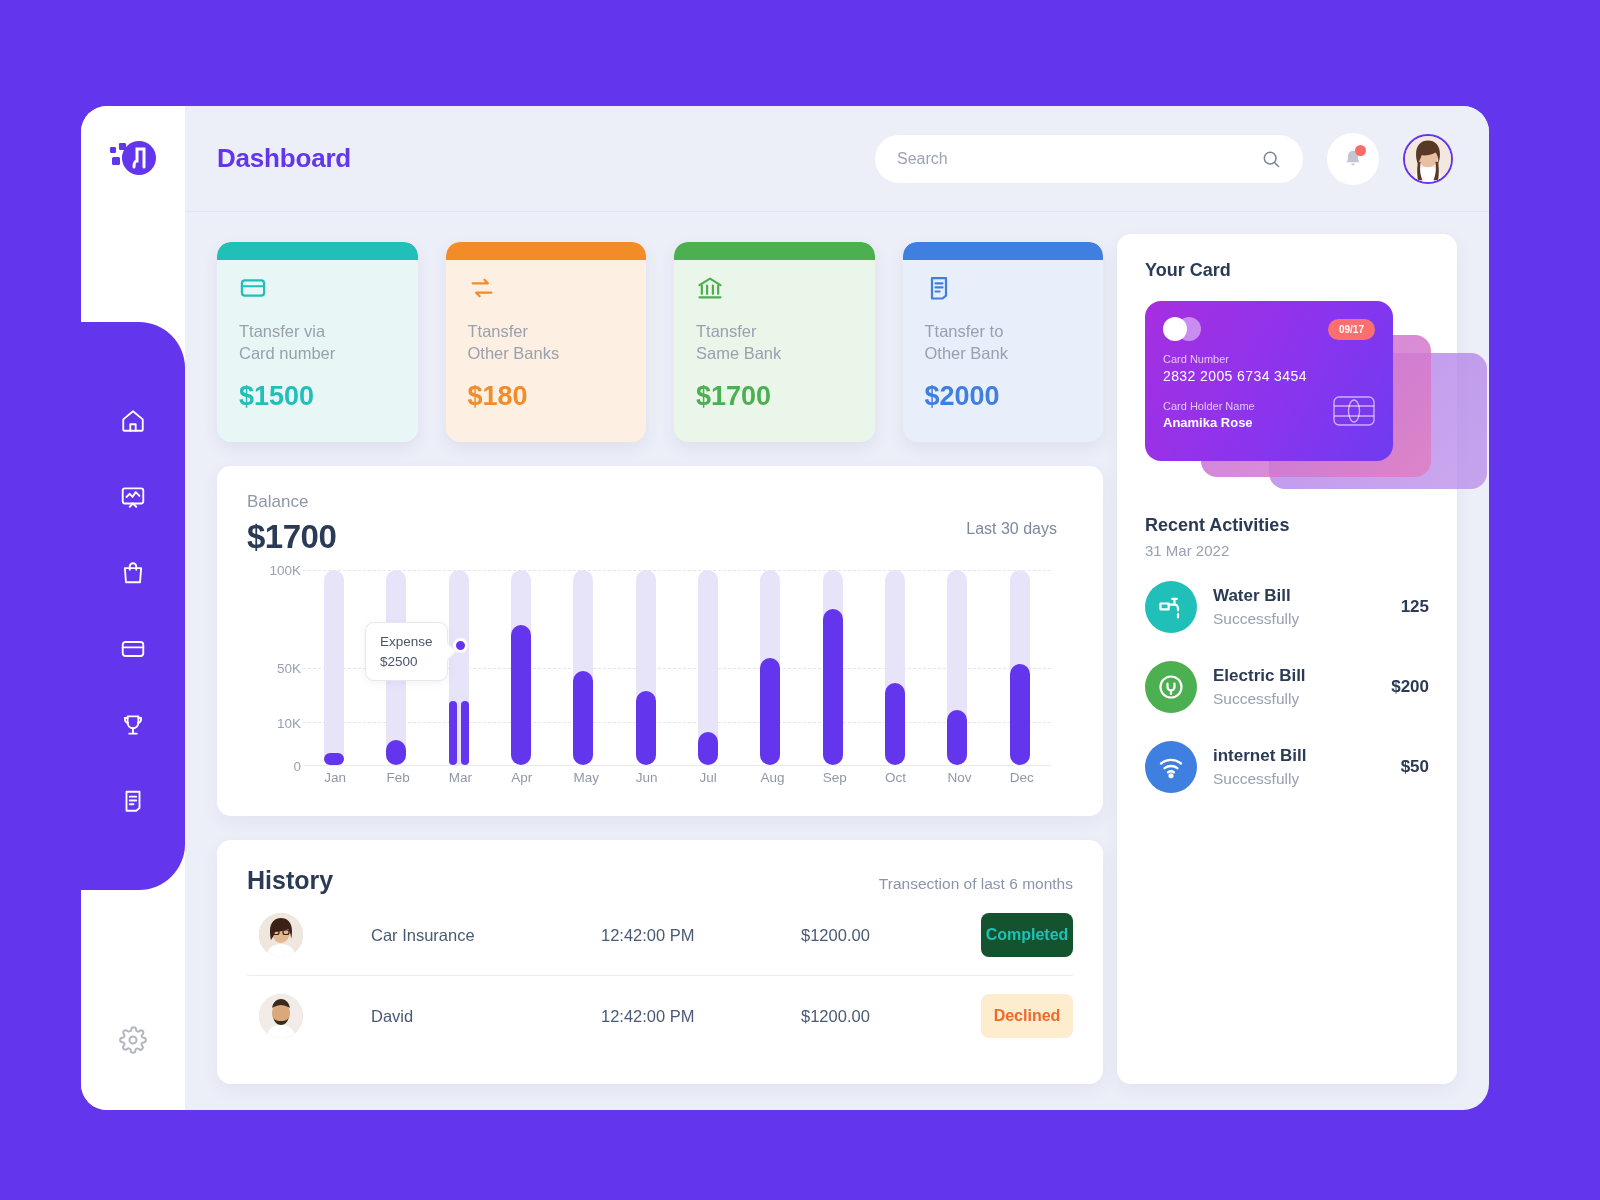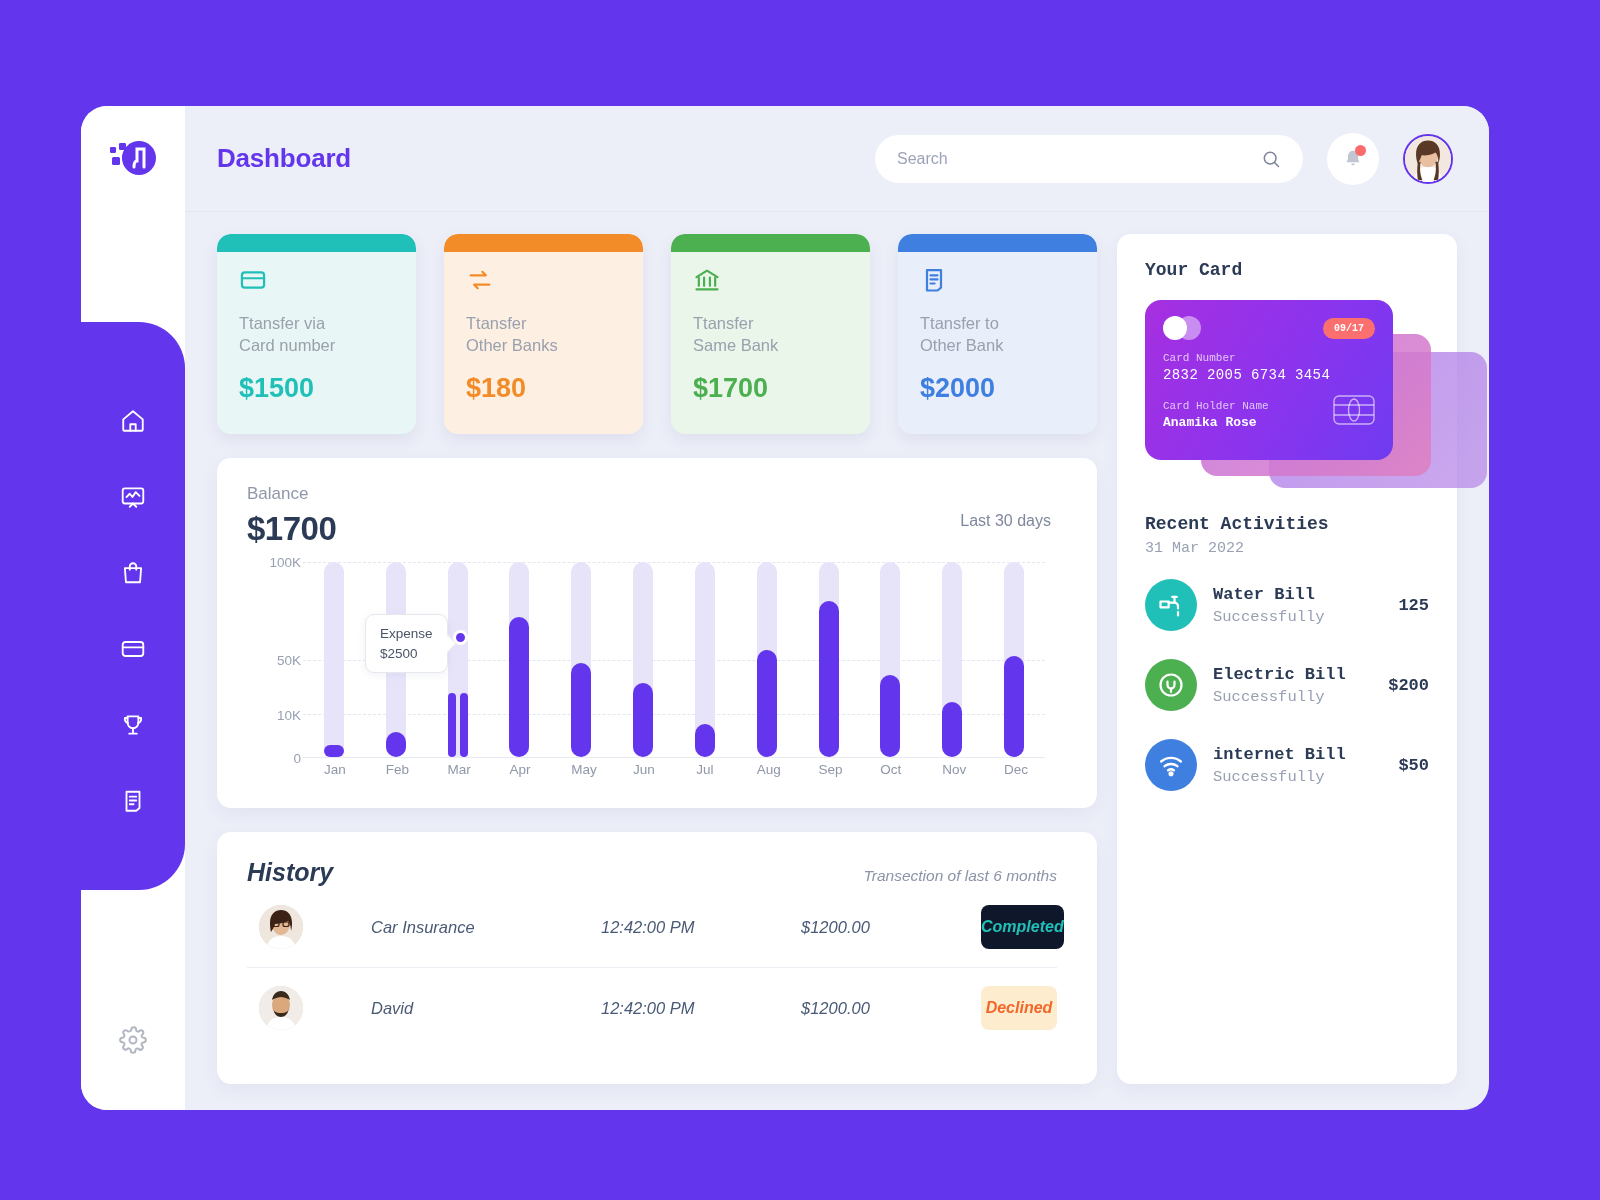--- a/index.html
+++ b/index.html
@@ -118,33 +118,34 @@
   .avatar svg { width: 100%; height: 100%; display: block; }
 
   .content {
     flex: 1;
     display: flex;
     gap: 0;
     padding: 22px 32px 26px 32px;
     overflow: hidden;
   }
   .col-left { flex: 1; min-width: 0; display: flex; flex-direction: column; gap: 24px; }
-  .col-right { flex: 0 0 340px; margin-left: 20px; font-family: Liberation Mono, monospace; }
+  .col-right { flex: 0 0 340px; margin-left: 14px; }
 
   
   .stat-row { display: flex; gap: 28px; }
   .stat-card {
     flex: 1;
     height: 200px;
     border-radius: 14px;
     box-shadow: 0 6px 16px rgba(60,70,120,0.08);
     overflow: hidden;
     position: relative;
     padding: 26px 22px 0 22px;
     cursor: pointer;
+    margin-top: 8px;
   }
   .stat-card .top-strip {
     position: absolute; top: 0; left: 0; right: 0; height: 18px;
     border-radius: 14px 14px 0 0;
   }
   .stat-card .sc-icon { margin-top: 6px; height: 32px; }
   .stat-card .sc-icon svg { width: 28px; height: 28px; }
   .stat-card .sc-label {
     margin-top: 14px;
     font-size: 16.5px; color: #9aa0ae; line-height: 1.35;
@@ -230,21 +231,21 @@
     transform: rotate(45deg);
   }
   .tip-dot {
     position: absolute; left: 206px; top: 68px;
     width: 15px; height: 15px; border-radius: 50%;
     background: #6336ee; border: 3px solid #fff;
     z-index: 4;
   }
 
   
-  .history-panel { padding: 26px 40px 24px 30px; flex: 1; font-style: italic; }
+  .history-panel { padding: 26px 30px 24px 30px; flex: 1; }
   .hist-head { display: flex; align-items: baseline; }
   .hist-title { font-size: 25px; font-weight: bold; color: #2b3a55; }
   .hist-sub { margin-left: auto; font-size: 15.5px; color: #8b94a8; }
   .hist-row {
     display: flex; align-items: center;
     padding: 18px 0;
     border-bottom: 1px solid #eceef4;
   }
   .hist-row:last-child { border-bottom: none; }
   .hist-av {
@@ -596,21 +597,21 @@
                 <path d="M8 44c0-9 6-13 14-13s14 4 14 13z" fill="#fff"></path>
                 <ellipse cx="22" cy="19" rx="9" ry="11" fill="#e2b894"></ellipse>
                 <path d="M11 18c0-9 5-13 11-13s11 4 11 13c0 5-1 8-1 8 0-7-3-10-3-10s-6 3-13 3c0 0-1 4-4 8 0 0-1-4-1-9z" fill="#3c2216"></path>
                 <rect x="14" y="17" width="6" height="4.5" rx="2" fill="none" stroke="#3c2216" stroke-width="1.2"></rect>
                 <rect x="24" y="17" width="6" height="4.5" rx="2" fill="none" stroke="#3c2216" stroke-width="1.2"></rect>
               </svg>
             </div>
             <div class="hist-name">Car Insurance</div>
             <div class="hist-time">12:42:00 PM</div>
             <div class="hist-amt">$1200.00</div>
-            <div class="hist-status" style="background:#0f172a;color:#20c0b8">Completed</div>
+            <div class="hist-status" style="background:#14532d;color:#20c0b8">Completed</div>
           </div>
 
           <div class="hist-row">
             <div class="hist-av">
               <svg viewBox="0 0 44 44">
                   <rect width="44" height="44" fill="#f1ece7"></rect>
                 <path d="M8 44c0-9 6-13 14-13s14 4 14 13z" fill="#fff"></path>
                 <ellipse cx="22" cy="19" rx="9" ry="11" fill="#dba87c"></ellipse>
                 <path d="M13 14c1-6 5-9 9-9s8 3 9 9c0 0-5-3-9-3s-9 3-9 3z" fill="#3a2a1c"></path>
                 <path d="M14 22c1 6 4 9 8 9s7-3 8-9c0 3-3 5-8 5s-8-2-8-5z" fill="#3a2a1c"></path>

